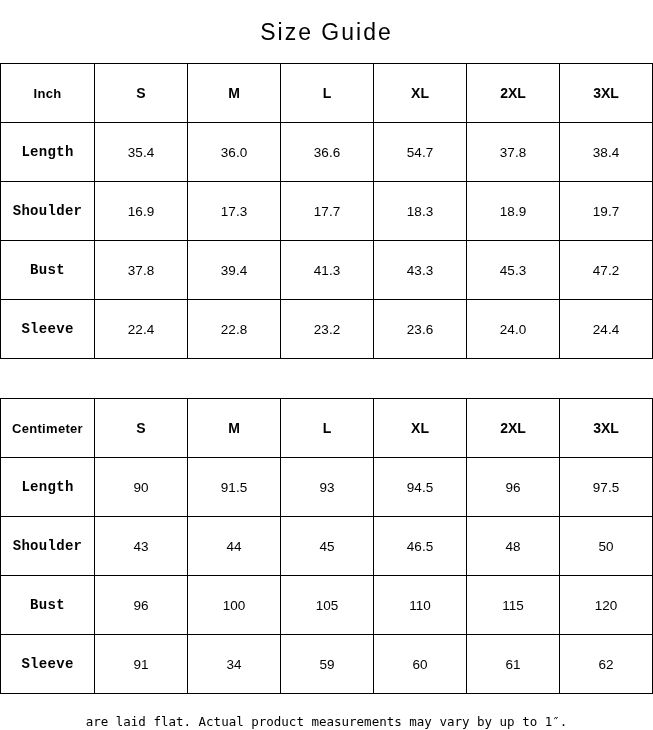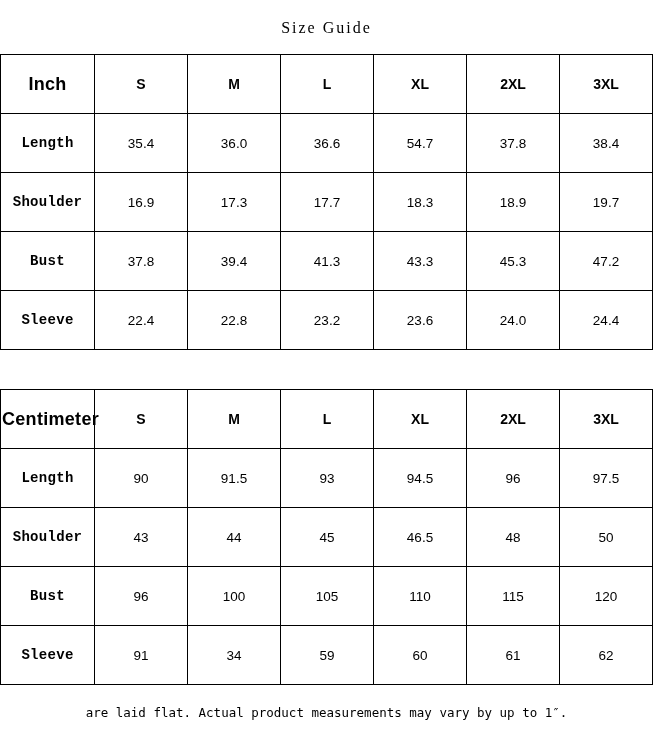--- a/index.html
+++ b/index.html
@@ -15,22 +15,22 @@
     overflow: hidden;
   }
   .page {
     position: relative;
     width: 653px;
     height: 730px;
     box-sizing: border-box;
     background: #ffffff;
   }
   .title {
-    font-family: Liberation Serif, serif;
-    font-size: 16px;
+    font-family: Liberation Sans, sans-serif;
+    font-size: 23px;
     letter-spacing: 2px;
     text-align: center;
     padding-top: 19px;
     padding-bottom: 17px;
     color: #000000;
   }
   table.size-table {
     border-collapse: collapse;
     width: 653px;
     table-layout: fixed;
@@ -48,21 +48,21 @@
     font-size: 14px;
     letter-spacing: 0.3px;
     font-family: Liberation Mono, monospace;
   }
   table.size-table td.colhead {
     font-weight: bold;
     font-size: 14px;
   }
   table.size-table td.corner {
     font-weight: bold;
-    font-size: 18px;
+    font-size: 13px;
     letter-spacing: 0.3px;
   }
   
   table.size-table col.c0 { width: 94px; }
   table.size-table col.cx { width: 93px; }
   .gap {
     height: 39px;
     width: 653px;
     background: #ffffff;
   }

